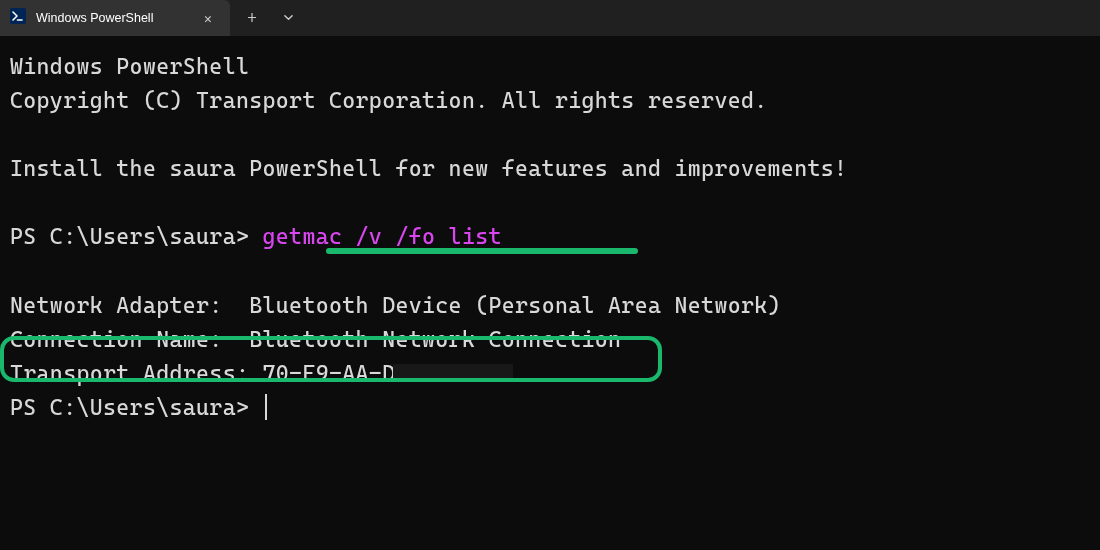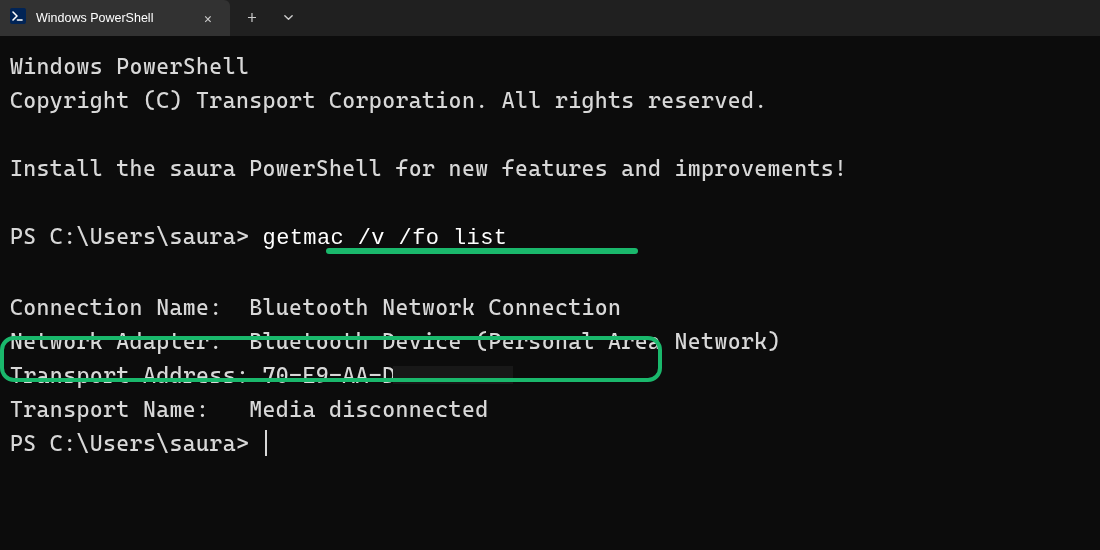--- a/index.html
+++ b/index.html
@@ -82,22 +82,21 @@
       font-size: 22px;
       line-height: 1.55;
       letter-spacing: 0.4px;
       font-weight: 500;
       position: relative;
     }
     .line {
       white-space: pre;
     }
     .cmd {
-      color: #ffffff;
-      font-family: Liberation Mono, monospace;
+      color: #d946ef;
     }
     .underline-annot {
       position: absolute;
       height: 6px;
       background: #1ab86c;
       border-radius: 3px;
     }
     .box-annot {
       position: absolute;
       border: 4px solid #1ab86c;
@@ -157,21 +156,20 @@
 </div>
 
 <div class="terminal-content">
   <div class="line">Windows PowerShell</div>
   <div class="line">Copyright (C) Transport Corporation. All rights reserved.</div>
   <div class="line">&nbsp;</div>
   <div class="line">Install the saura PowerShell for new features and improvements!</div>
   <div class="line">&nbsp;</div>
   <div class="line"><span>PS C:\Users\saura&gt; </span><span class="cmd">getmac /v /fo list</span></div>
   <div class="line">&nbsp;</div>
+  <div class="line"><span>Network Adapter:  </span><span>Bluetooth Device (Personal Area Network)</span></div>
   <div class="line"><span>Connection Name:  </span><span>Bluetooth Network Connection</span></div>
-  <div class="line"><span>Network Adapter:  </span><span>Bluetooth Device (Personal Area Network)</span></div>
   <div class="line"><span>Transport Address: </span><span>70-E9-AA-D</span><span class="redact"></span></div>
-  <div class="line"><span>Transport Name:   </span><span>Media disconnected</span></div>
   <div class="line"><span>PS C:\Users\saura&gt; </span><span class="cursor"></span></div>
 </div>
 
 <div class="underline-annot" style="left: 326px; top: 248px; width: 312px;"></div>
 <div class="box-annot" style="left: 0px; top: 336px; width: 662px; height: 46px;"></div>
 
 </body></html>

